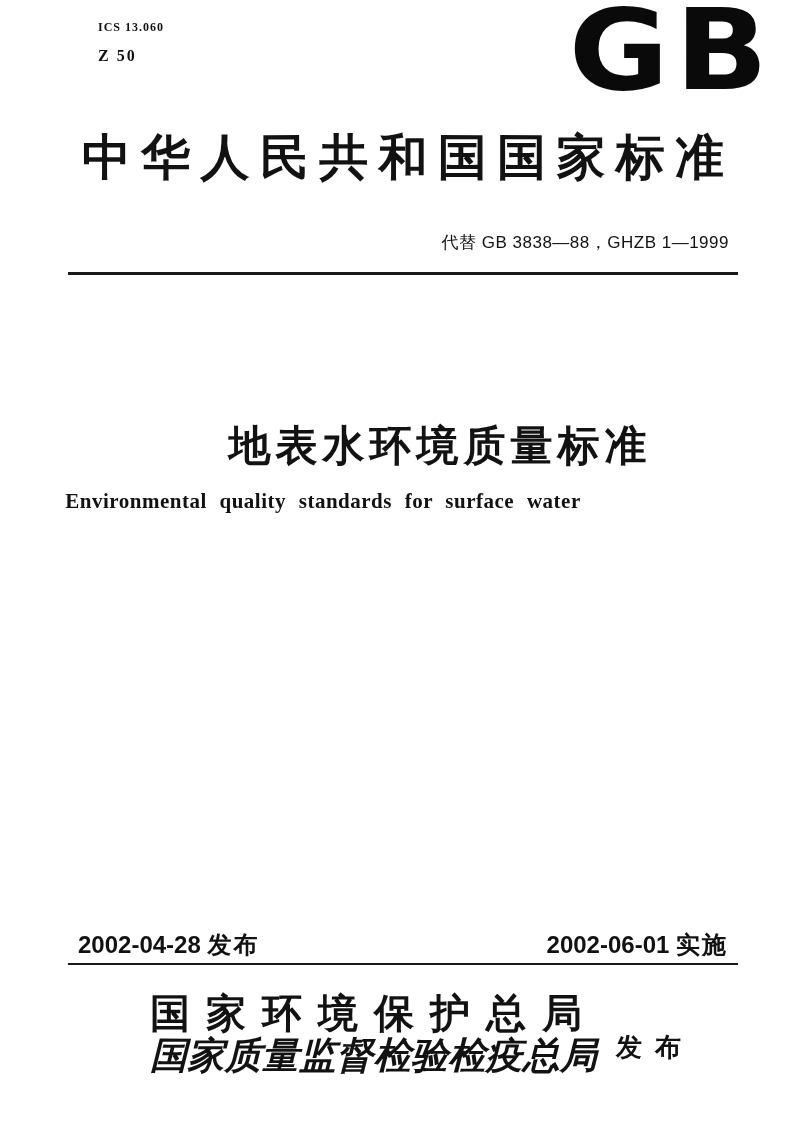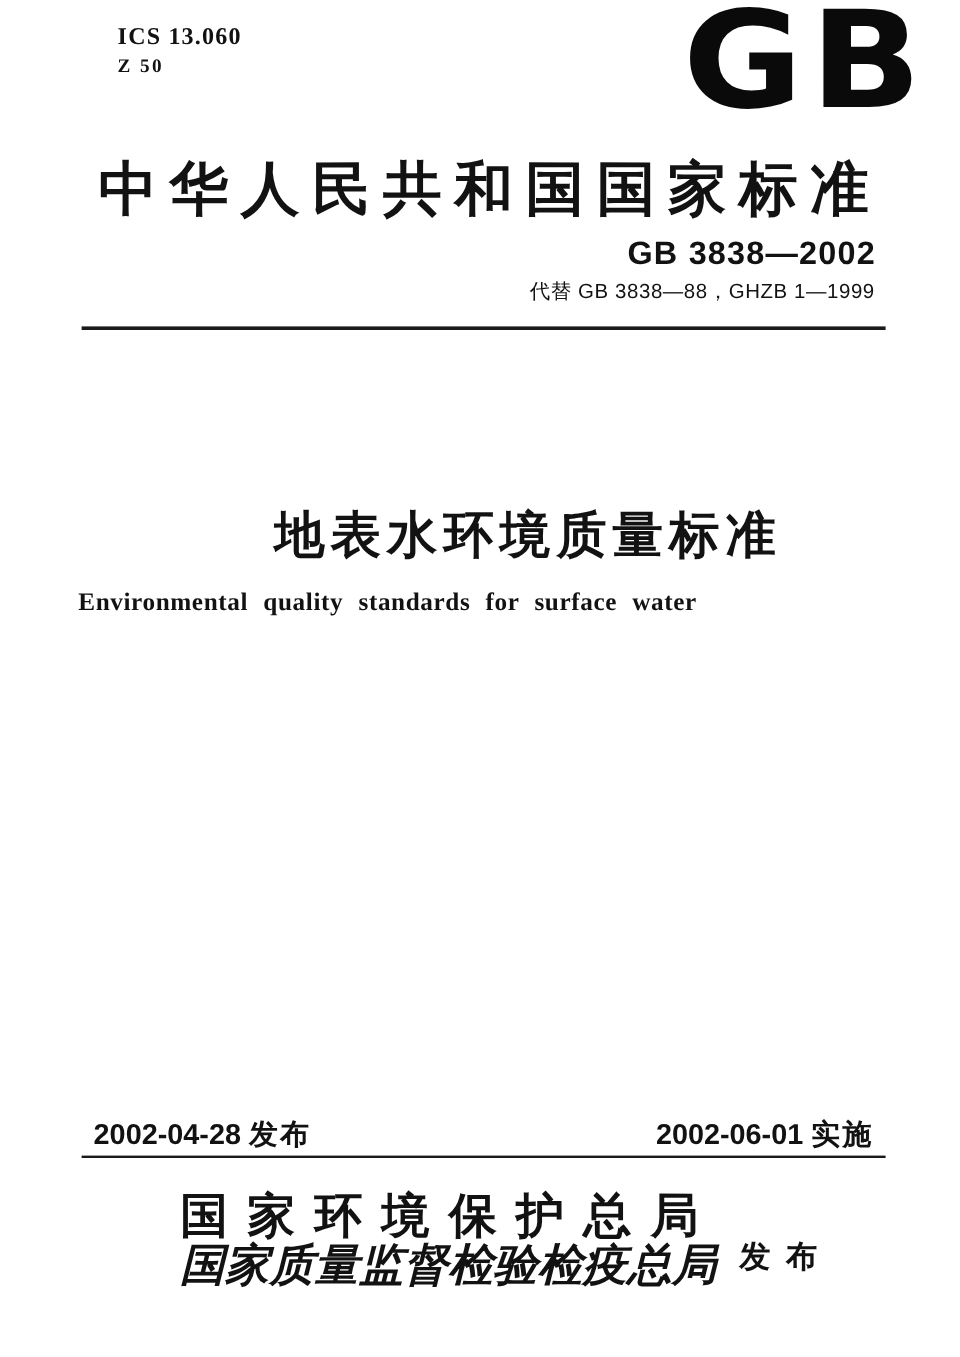--- a/index.html
+++ b/index.html
@@ -9,21 +9,21 @@
     height: 1131px;
     background: #ffffff;
     color: #121212;
     font-family: "Liberation Serif", serif;
     overflow: hidden;
   }
   .abs { position: absolute; }
 
   .ics-code {
     left: 98px; top: 20px;
-    font-size: 20px; font-weight: bold; letter-spacing: 1px;
+    font-size: 12px; font-weight: bold; letter-spacing: 1px;
   }
   .class-code {
     left: 98px; top: 47px;
     font-size: 16px; font-weight: bold; letter-spacing: 2px;
   }
 
   .gb-logo {
     right: 26px; top: -6px;
     font-family: "DejaVu Sans", sans-serif;
     font-size: 122px; font-weight: bold;
@@ -103,21 +103,20 @@
 
 <div class="page">
 
   <div class="abs ics-code">ICS 13.060</div>
   <div class="abs class-code">Z 50</div>
 
   <div class="abs gb-logo">GB</div>
 
   <div class="abs national-standard-heading">中华人民共和国国家标准</div>
 
-  <div class="abs standard-code">GB 3838—2002</div>
   <div class="abs replaces-note">代替 GB 3838—88，GHZB 1—1999</div>
 
   <div class="abs rule rule-top"></div>
 
   <div class="abs doc-title-cn">地表水环境质量标准</div>
   <div class="abs doc-title-en">Environmental quality standards for surface water</div>
 
   <div class="abs date-row date-issue">
     <span>2002-04-28</span>
     <span class="cjk">发布</span>

